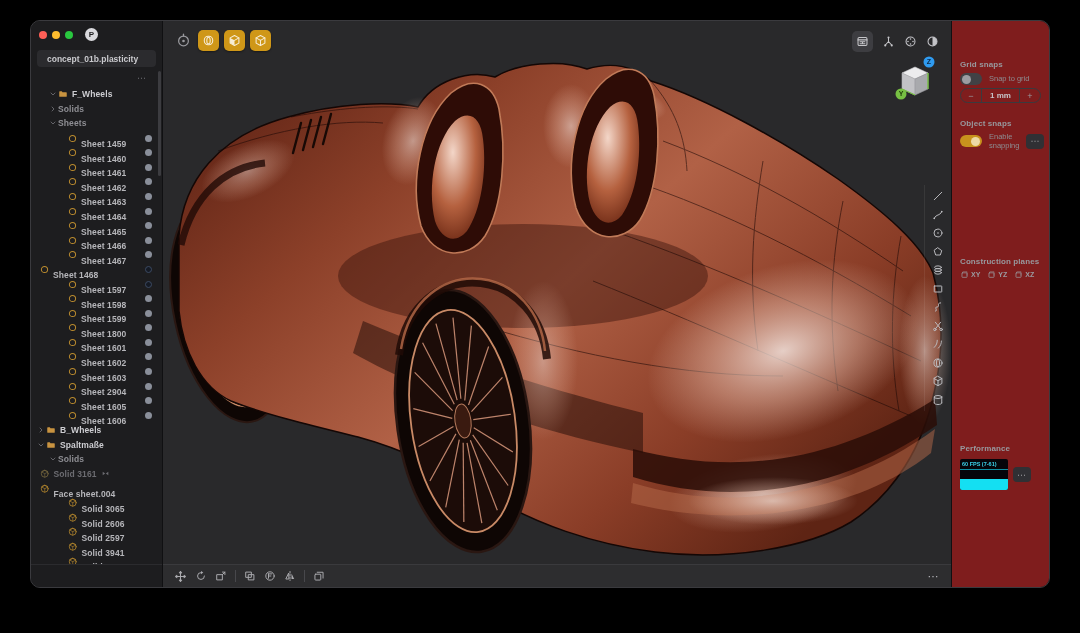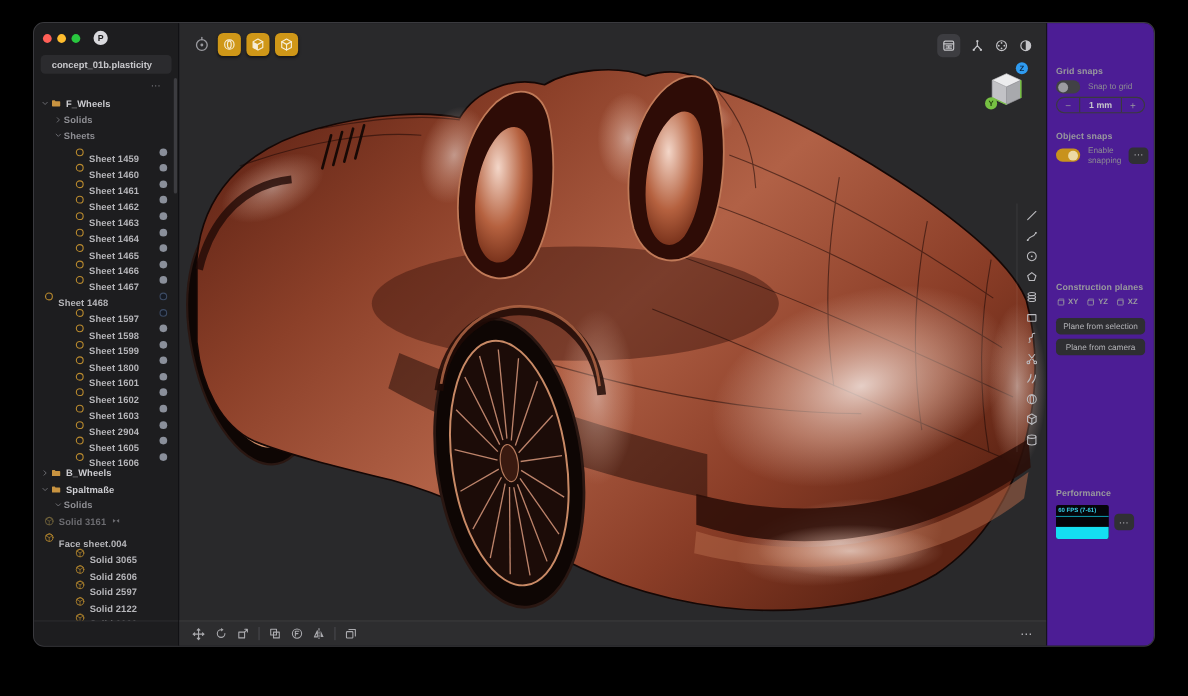--- a/index.html
+++ b/index.html
@@ -57,21 +57,21 @@
   .right-tools { position:absolute; right:0; top:164px; width:27px; padding:5px 0;
                  display:flex; flex-direction:column; align-items:center; gap:6.5px;
                  border-left:1px solid rgba(255,255,255,.07); z-index:5; color:#bcbcc0; }
   .vp-bottom { position:absolute; left:0; right:0; bottom:0; height:23px; background:#2d2d2f;
                border-top:1px solid #3a3a3d; display:flex; align-items:center; gap:8px;
                padding:0 11px; color:#ababaf; z-index:6; }
   .vpb-div { width:1px; height:12px; background:#48484c; }
   .vpb-more { margin-left:auto; color:#b8b8bc; font-size:11px; letter-spacing:1.5px; }
 
   
-  .rightpanel { width:98px; flex:0 0 98px; background:#4c1d95; border-left:1px solid #101012;
+  .rightpanel { width:98px; flex:0 0 98px; background:#7f1d1d; border-left:1px solid #101012;
                 position:relative; font-size:8px; }
   .rp-abs { position:absolute; left:8px; right:8px; }
   .rp-title { font-size:8px; font-weight:bold; color:#98989d; letter-spacing:.1px; }
   .rp-label { font-size:7.5px; color:#8d8d92; line-height:1.25; }
   .toggle { width:22px; height:12px; border-radius:6px; position:relative; flex:0 0 22px; }
   .toggle-off { background:#414145; }
   .toggle-on  { background:#c8921d; }
   .knob { position:absolute; top:1.5px; width:9px; height:9px; border-radius:50%; }
   .toggle-off .knob { left:2px;  background:#9c9ca1; }
   .toggle-on  .knob { right:2px; background:#ecd9a4; }
@@ -112,281 +112,281 @@
     </div>
     <div class="file-tab">
       <span class="tb-icon"></span>
       <span>concept_01b.plasticity</span>
     </div>
     <div class="tree-header">
       <span class="glyph">⋯</span>
       <span></span>
     </div>
     <div class="tree" id="tree">
+        <div class="trow" style="padding-left:18px">
+          <span class="chev">
+            <svg viewBox="0 0 16 16" width="8" height="8" fill="none" stroke="currentColor" stroke-width="1.3" stroke-linecap="round" stroke-linejoin="round">
+              <path d="M4 6 L8 10 L12 6"></path>
+            </svg>
+          </span>
+          <span class="ticon" style="color:#c89340">
+            <svg viewBox="0 0 16 16" width="10" height="10" fill="none" stroke="currentColor" stroke-width="1.3" stroke-linecap="round" stroke-linejoin="round">
+              <path fill="currentColor" stroke="none" d="M2 4.5 C2 3.9 2.4 3.5 3 3.5 L6 3.5 L7.2 5 L13 5 C13.6 5 14 5.4 14 6 L14 11.5 C14 12.1 13.6 12.5 13 12.5 L3 12.5 C2.4 12.5 2 12.1 2 11.5 Z"></path>
+            </svg>
+          </span>
+          <span class="tlabel lab-folder">F_Wheels</span>
+        </div>
+        <div class="trow" style="padding-left:18px">
+          <span class="chev">
+            <svg viewBox="0 0 16 16" width="8" height="8" fill="none" stroke="currentColor" stroke-width="1.3" stroke-linecap="round" stroke-linejoin="round">
+              <path d="M6 4 L10 8 L6 12"></path>
+            </svg>
+          </span>
+          <span class="tlabel lab-group">Solids</span>
+        </div>
+        <div class="trow" style="padding-left:18px">
+          <span class="chev">
+            <svg viewBox="0 0 16 16" width="8" height="8" fill="none" stroke="currentColor" stroke-width="1.3" stroke-linecap="round" stroke-linejoin="round">
+              <path d="M4 6 L8 10 L12 6"></path>
+            </svg>
+          </span>
+          <span class="tlabel lab-group">Sheets</span>
+        </div>
+        <div class="trow" style="padding-left:28px">
+          <span class="chev"></span>
+          <span class="ticon" style="color:#b98a2e">
+            <svg viewBox="0 0 16 16" width="9" height="9" fill="none" stroke="currentColor" stroke-width="1.3" stroke-linecap="round" stroke-linejoin="round">
+              <circle cx="8" cy="8" r="5.5" stroke-width="1.8"></circle>
+            </svg>
+          </span>
+          <span class="tlabel lab-item">Sheet 1459</span>
+          <span class="dot dot-filled"></span>
+        </div>
+        <div class="trow" style="padding-left:28px">
+          <span class="chev"></span>
+          <span class="ticon" style="color:#b98a2e">
+            <svg viewBox="0 0 16 16" width="9" height="9" fill="none" stroke="currentColor" stroke-width="1.3" stroke-linecap="round" stroke-linejoin="round">
+              <circle cx="8" cy="8" r="5.5" stroke-width="1.8"></circle>
+            </svg>
+          </span>
+          <span class="tlabel lab-item">Sheet 1460</span>
+          <span class="dot dot-filled"></span>
+        </div>
+        <div class="trow" style="padding-left:28px">
+          <span class="chev"></span>
+          <span class="ticon" style="color:#b98a2e">
+            <svg viewBox="0 0 16 16" width="9" height="9" fill="none" stroke="currentColor" stroke-width="1.3" stroke-linecap="round" stroke-linejoin="round">
+              <circle cx="8" cy="8" r="5.5" stroke-width="1.8"></circle>
+            </svg>
+          </span>
+          <span class="tlabel lab-item">Sheet 1461</span>
+          <span class="dot dot-filled"></span>
+        </div>
+        <div class="trow" style="padding-left:28px">
+          <span class="chev"></span>
+          <span class="ticon" style="color:#b98a2e">
+            <svg viewBox="0 0 16 16" width="9" height="9" fill="none" stroke="currentColor" stroke-width="1.3" stroke-linecap="round" stroke-linejoin="round">
+              <circle cx="8" cy="8" r="5.5" stroke-width="1.8"></circle>
+            </svg>
+          </span>
+          <span class="tlabel lab-item">Sheet 1462</span>
+          <span class="dot dot-filled"></span>
+        </div>
+        <div class="trow" style="padding-left:28px">
+          <span class="chev"></span>
+          <span class="ticon" style="color:#b98a2e">
+            <svg viewBox="0 0 16 16" width="9" height="9" fill="none" stroke="currentColor" stroke-width="1.3" stroke-linecap="round" stroke-linejoin="round">
+              <circle cx="8" cy="8" r="5.5" stroke-width="1.8"></circle>
+            </svg>
+          </span>
+          <span class="tlabel lab-item">Sheet 1463</span>
+          <span class="dot dot-filled"></span>
+        </div>
+        <div class="trow" style="padding-left:28px">
+          <span class="chev"></span>
+          <span class="ticon" style="color:#b98a2e">
+            <svg viewBox="0 0 16 16" width="9" height="9" fill="none" stroke="currentColor" stroke-width="1.3" stroke-linecap="round" stroke-linejoin="round">
+              <circle cx="8" cy="8" r="5.5" stroke-width="1.8"></circle>
+            </svg>
+          </span>
+          <span class="tlabel lab-item">Sheet 1464</span>
+          <span class="dot dot-filled"></span>
+        </div>
+        <div class="trow" style="padding-left:28px">
+          <span class="chev"></span>
+          <span class="ticon" style="color:#b98a2e">
+            <svg viewBox="0 0 16 16" width="9" height="9" fill="none" stroke="currentColor" stroke-width="1.3" stroke-linecap="round" stroke-linejoin="round">
+              <circle cx="8" cy="8" r="5.5" stroke-width="1.8"></circle>
+            </svg>
+          </span>
+          <span class="tlabel lab-item">Sheet 1465</span>
+          <span class="dot dot-filled"></span>
+        </div>
+        <div class="trow" style="padding-left:28px">
+          <span class="chev"></span>
+          <span class="ticon" style="color:#b98a2e">
+            <svg viewBox="0 0 16 16" width="9" height="9" fill="none" stroke="currentColor" stroke-width="1.3" stroke-linecap="round" stroke-linejoin="round">
+              <circle cx="8" cy="8" r="5.5" stroke-width="1.8"></circle>
+            </svg>
+          </span>
+          <span class="tlabel lab-item">Sheet 1466</span>
+          <span class="dot dot-filled"></span>
+        </div>
+        <div class="trow" style="padding-left:28px">
+          <span class="chev"></span>
+          <span class="ticon" style="color:#b98a2e">
+            <svg viewBox="0 0 16 16" width="9" height="9" fill="none" stroke="currentColor" stroke-width="1.3" stroke-linecap="round" stroke-linejoin="round">
+              <circle cx="8" cy="8" r="5.5" stroke-width="1.8"></circle>
+            </svg>
+          </span>
+          <span class="tlabel lab-item">Sheet 1467</span>
+          <span class="dot dot-filled"></span>
+        </div>
+        <div class="trow" style="">
+          <span class="chev"></span>
+          <span class="ticon" style="color:#b98a2e">
+            <svg viewBox="0 0 16 16" width="9" height="9" fill="none" stroke="currentColor" stroke-width="1.3" stroke-linecap="round" stroke-linejoin="round">
+              <circle cx="8" cy="8" r="5.5" stroke-width="1.8"></circle>
+            </svg>
+          </span>
+          <span class="tlabel lab-item">Sheet 1468</span>
+          <span class="dot dot-hollow"></span>
+        </div>
+        <div class="trow" style="padding-left:28px">
+          <span class="chev"></span>
+          <span class="ticon" style="color:#b98a2e">
+            <svg viewBox="0 0 16 16" width="9" height="9" fill="none" stroke="currentColor" stroke-width="1.3" stroke-linecap="round" stroke-linejoin="round">
+              <circle cx="8" cy="8" r="5.5" stroke-width="1.8"></circle>
+            </svg>
+          </span>
+          <span class="tlabel lab-item">Sheet 1597</span>
+          <span class="dot dot-hollow"></span>
+        </div>
+        <div class="trow" style="padding-left:28px">
+          <span class="chev"></span>
+          <span class="ticon" style="color:#b98a2e">
+            <svg viewBox="0 0 16 16" width="9" height="9" fill="none" stroke="currentColor" stroke-width="1.3" stroke-linecap="round" stroke-linejoin="round">
+              <circle cx="8" cy="8" r="5.5" stroke-width="1.8"></circle>
+            </svg>
+          </span>
+          <span class="tlabel lab-item">Sheet 1598</span>
+          <span class="dot dot-filled"></span>
+        </div>
+        <div class="trow" style="padding-left:28px">
+          <span class="chev"></span>
+          <span class="ticon" style="color:#b98a2e">
+            <svg viewBox="0 0 16 16" width="9" height="9" fill="none" stroke="currentColor" stroke-width="1.3" stroke-linecap="round" stroke-linejoin="round">
+              <circle cx="8" cy="8" r="5.5" stroke-width="1.8"></circle>
+            </svg>
+          </span>
+          <span class="tlabel lab-item">Sheet 1599</span>
+          <span class="dot dot-filled"></span>
+        </div>
+        <div class="trow" style="padding-left:28px">
+          <span class="chev"></span>
+          <span class="ticon" style="color:#b98a2e">
+            <svg viewBox="0 0 16 16" width="9" height="9" fill="none" stroke="currentColor" stroke-width="1.3" stroke-linecap="round" stroke-linejoin="round">
+              <circle cx="8" cy="8" r="5.5" stroke-width="1.8"></circle>
+            </svg>
+          </span>
+          <span class="tlabel lab-item">Sheet 1800</span>
+          <span class="dot dot-filled"></span>
+        </div>
+        <div class="trow" style="padding-left:28px">
+          <span class="chev"></span>
+          <span class="ticon" style="color:#b98a2e">
+            <svg viewBox="0 0 16 16" width="9" height="9" fill="none" stroke="currentColor" stroke-width="1.3" stroke-linecap="round" stroke-linejoin="round">
+              <circle cx="8" cy="8" r="5.5" stroke-width="1.8"></circle>
+            </svg>
+          </span>
+          <span class="tlabel lab-item">Sheet 1601</span>
+          <span class="dot dot-filled"></span>
+        </div>
+        <div class="trow" style="padding-left:28px">
+          <span class="chev"></span>
+          <span class="ticon" style="color:#b98a2e">
+            <svg viewBox="0 0 16 16" width="9" height="9" fill="none" stroke="currentColor" stroke-width="1.3" stroke-linecap="round" stroke-linejoin="round">
+              <circle cx="8" cy="8" r="5.5" stroke-width="1.8"></circle>
+            </svg>
+          </span>
+          <span class="tlabel lab-item">Sheet 1602</span>
+          <span class="dot dot-filled"></span>
+        </div>
+        <div class="trow" style="padding-left:28px">
+          <span class="chev"></span>
+          <span class="ticon" style="color:#b98a2e">
+            <svg viewBox="0 0 16 16" width="9" height="9" fill="none" stroke="currentColor" stroke-width="1.3" stroke-linecap="round" stroke-linejoin="round">
+              <circle cx="8" cy="8" r="5.5" stroke-width="1.8"></circle>
+            </svg>
+          </span>
+          <span class="tlabel lab-item">Sheet 1603</span>
+          <span class="dot dot-filled"></span>
+        </div>
+        <div class="trow" style="padding-left:28px">
+          <span class="chev"></span>
+          <span class="ticon" style="color:#b98a2e">
+            <svg viewBox="0 0 16 16" width="9" height="9" fill="none" stroke="currentColor" stroke-width="1.3" stroke-linecap="round" stroke-linejoin="round">
+              <circle cx="8" cy="8" r="5.5" stroke-width="1.8"></circle>
+            </svg>
+          </span>
+          <span class="tlabel lab-item">Sheet 2904</span>
+          <span class="dot dot-filled"></span>
+        </div>
+        <div class="trow" style="padding-left:28px">
+          <span class="chev"></span>
+          <span class="ticon" style="color:#b98a2e">
+            <svg viewBox="0 0 16 16" width="9" height="9" fill="none" stroke="currentColor" stroke-width="1.3" stroke-linecap="round" stroke-linejoin="round">
+              <circle cx="8" cy="8" r="5.5" stroke-width="1.8"></circle>
+            </svg>
+          </span>
+          <span class="tlabel lab-item">Sheet 1605</span>
+          <span class="dot dot-filled"></span>
+        </div>
+        <div class="trow" style="padding-left:28px">
+          <span class="chev"></span>
+          <span class="ticon" style="color:#b98a2e">
+            <svg viewBox="0 0 16 16" width="9" height="9" fill="none" stroke="currentColor" stroke-width="1.3" stroke-linecap="round" stroke-linejoin="round">
+              <circle cx="8" cy="8" r="5.5" stroke-width="1.8"></circle>
+            </svg>
+          </span>
+          <span class="tlabel lab-item">Sheet 1606</span>
+          <span class="dot dot-filled"></span>
+        </div>
+        <div class="trow" style="padding-left:6px">
+          <span class="chev">
+            <svg viewBox="0 0 16 16" width="8" height="8" fill="none" stroke="currentColor" stroke-width="1.3" stroke-linecap="round" stroke-linejoin="round">
+              <path d="M6 4 L10 8 L6 12"></path>
+            </svg>
+          </span>
+          <span class="ticon" style="color:#c89340">
+            <svg viewBox="0 0 16 16" width="10" height="10" fill="none" stroke="currentColor" stroke-width="1.3" stroke-linecap="round" stroke-linejoin="round">
+              <path fill="currentColor" stroke="none" d="M2 4.5 C2 3.9 2.4 3.5 3 3.5 L6 3.5 L7.2 5 L13 5 C13.6 5 14 5.4 14 6 L14 11.5 C14 12.1 13.6 12.5 13 12.5 L3 12.5 C2.4 12.5 2 12.1 2 11.5 Z"></path>
+            </svg>
+          </span>
+          <span class="tlabel lab-folder">B_Wheels</span>
+        </div>
         <div class="trow" style="padding-left:6px">
           <span class="chev">
             <svg viewBox="0 0 16 16" width="8" height="8" fill="none" stroke="currentColor" stroke-width="1.3" stroke-linecap="round" stroke-linejoin="round">
               <path d="M4 6 L8 10 L12 6"></path>
             </svg>
           </span>
           <span class="ticon" style="color:#c89340">
             <svg viewBox="0 0 16 16" width="10" height="10" fill="none" stroke="currentColor" stroke-width="1.3" stroke-linecap="round" stroke-linejoin="round">
               <path fill="currentColor" stroke="none" d="M2 4.5 C2 3.9 2.4 3.5 3 3.5 L6 3.5 L7.2 5 L13 5 C13.6 5 14 5.4 14 6 L14 11.5 C14 12.1 13.6 12.5 13 12.5 L3 12.5 C2.4 12.5 2 12.1 2 11.5 Z"></path>
             </svg>
           </span>
-          <span class="tlabel lab-folder">F_Wheels</span>
-        </div>
-        <div class="trow" style="padding-left:18px">
-          <span class="chev">
-            <svg viewBox="0 0 16 16" width="8" height="8" fill="none" stroke="currentColor" stroke-width="1.3" stroke-linecap="round" stroke-linejoin="round">
-              <path d="M6 4 L10 8 L6 12"></path>
-            </svg>
-          </span>
-          <span class="tlabel lab-group">Solids</span>
+          <span class="tlabel lab-folder">Spaltmaße</span>
         </div>
         <div class="trow" style="padding-left:18px">
           <span class="chev">
             <svg viewBox="0 0 16 16" width="8" height="8" fill="none" stroke="currentColor" stroke-width="1.3" stroke-linecap="round" stroke-linejoin="round">
               <path d="M4 6 L8 10 L12 6"></path>
             </svg>
           </span>
-          <span class="tlabel lab-group">Sheets</span>
-        </div>
-        <div class="trow" style="padding-left:28px">
-          <span class="chev"></span>
-          <span class="ticon" style="color:#b98a2e">
-            <svg viewBox="0 0 16 16" width="9" height="9" fill="none" stroke="currentColor" stroke-width="1.3" stroke-linecap="round" stroke-linejoin="round">
-              <circle cx="8" cy="8" r="5.5" stroke-width="1.8"></circle>
-            </svg>
-          </span>
-          <span class="tlabel lab-item">Sheet 1459</span>
-          <span class="dot dot-filled"></span>
-        </div>
-        <div class="trow" style="padding-left:28px">
-          <span class="chev"></span>
-          <span class="ticon" style="color:#b98a2e">
-            <svg viewBox="0 0 16 16" width="9" height="9" fill="none" stroke="currentColor" stroke-width="1.3" stroke-linecap="round" stroke-linejoin="round">
-              <circle cx="8" cy="8" r="5.5" stroke-width="1.8"></circle>
-            </svg>
-          </span>
-          <span class="tlabel lab-item">Sheet 1460</span>
-          <span class="dot dot-filled"></span>
-        </div>
-        <div class="trow" style="padding-left:28px">
-          <span class="chev"></span>
-          <span class="ticon" style="color:#b98a2e">
-            <svg viewBox="0 0 16 16" width="9" height="9" fill="none" stroke="currentColor" stroke-width="1.3" stroke-linecap="round" stroke-linejoin="round">
-              <circle cx="8" cy="8" r="5.5" stroke-width="1.8"></circle>
-            </svg>
-          </span>
-          <span class="tlabel lab-item">Sheet 1461</span>
-          <span class="dot dot-filled"></span>
-        </div>
-        <div class="trow" style="padding-left:28px">
-          <span class="chev"></span>
-          <span class="ticon" style="color:#b98a2e">
-            <svg viewBox="0 0 16 16" width="9" height="9" fill="none" stroke="currentColor" stroke-width="1.3" stroke-linecap="round" stroke-linejoin="round">
-              <circle cx="8" cy="8" r="5.5" stroke-width="1.8"></circle>
-            </svg>
-          </span>
-          <span class="tlabel lab-item">Sheet 1462</span>
-          <span class="dot dot-filled"></span>
-        </div>
-        <div class="trow" style="padding-left:28px">
-          <span class="chev"></span>
-          <span class="ticon" style="color:#b98a2e">
-            <svg viewBox="0 0 16 16" width="9" height="9" fill="none" stroke="currentColor" stroke-width="1.3" stroke-linecap="round" stroke-linejoin="round">
-              <circle cx="8" cy="8" r="5.5" stroke-width="1.8"></circle>
-            </svg>
-          </span>
-          <span class="tlabel lab-item">Sheet 1463</span>
-          <span class="dot dot-filled"></span>
-        </div>
-        <div class="trow" style="padding-left:28px">
-          <span class="chev"></span>
-          <span class="ticon" style="color:#b98a2e">
-            <svg viewBox="0 0 16 16" width="9" height="9" fill="none" stroke="currentColor" stroke-width="1.3" stroke-linecap="round" stroke-linejoin="round">
-              <circle cx="8" cy="8" r="5.5" stroke-width="1.8"></circle>
-            </svg>
-          </span>
-          <span class="tlabel lab-item">Sheet 1464</span>
-          <span class="dot dot-filled"></span>
-        </div>
-        <div class="trow" style="padding-left:28px">
-          <span class="chev"></span>
-          <span class="ticon" style="color:#b98a2e">
-            <svg viewBox="0 0 16 16" width="9" height="9" fill="none" stroke="currentColor" stroke-width="1.3" stroke-linecap="round" stroke-linejoin="round">
-              <circle cx="8" cy="8" r="5.5" stroke-width="1.8"></circle>
-            </svg>
-          </span>
-          <span class="tlabel lab-item">Sheet 1465</span>
-          <span class="dot dot-filled"></span>
-        </div>
-        <div class="trow" style="padding-left:28px">
-          <span class="chev"></span>
-          <span class="ticon" style="color:#b98a2e">
-            <svg viewBox="0 0 16 16" width="9" height="9" fill="none" stroke="currentColor" stroke-width="1.3" stroke-linecap="round" stroke-linejoin="round">
-              <circle cx="8" cy="8" r="5.5" stroke-width="1.8"></circle>
-            </svg>
-          </span>
-          <span class="tlabel lab-item">Sheet 1466</span>
-          <span class="dot dot-filled"></span>
-        </div>
-        <div class="trow" style="padding-left:28px">
-          <span class="chev"></span>
-          <span class="ticon" style="color:#b98a2e">
-            <svg viewBox="0 0 16 16" width="9" height="9" fill="none" stroke="currentColor" stroke-width="1.3" stroke-linecap="round" stroke-linejoin="round">
-              <circle cx="8" cy="8" r="5.5" stroke-width="1.8"></circle>
-            </svg>
-          </span>
-          <span class="tlabel lab-item">Sheet 1467</span>
-          <span class="dot dot-filled"></span>
-        </div>
-        <div class="trow" style="">
-          <span class="chev"></span>
-          <span class="ticon" style="color:#b98a2e">
-            <svg viewBox="0 0 16 16" width="9" height="9" fill="none" stroke="currentColor" stroke-width="1.3" stroke-linecap="round" stroke-linejoin="round">
-              <circle cx="8" cy="8" r="5.5" stroke-width="1.8"></circle>
-            </svg>
-          </span>
-          <span class="tlabel lab-item">Sheet 1468</span>
-          <span class="dot dot-hollow"></span>
-        </div>
-        <div class="trow" style="padding-left:28px">
-          <span class="chev"></span>
-          <span class="ticon" style="color:#b98a2e">
-            <svg viewBox="0 0 16 16" width="9" height="9" fill="none" stroke="currentColor" stroke-width="1.3" stroke-linecap="round" stroke-linejoin="round">
-              <circle cx="8" cy="8" r="5.5" stroke-width="1.8"></circle>
-            </svg>
-          </span>
-          <span class="tlabel lab-item">Sheet 1597</span>
-          <span class="dot dot-hollow"></span>
-        </div>
-        <div class="trow" style="padding-left:28px">
-          <span class="chev"></span>
-          <span class="ticon" style="color:#b98a2e">
-            <svg viewBox="0 0 16 16" width="9" height="9" fill="none" stroke="currentColor" stroke-width="1.3" stroke-linecap="round" stroke-linejoin="round">
-              <circle cx="8" cy="8" r="5.5" stroke-width="1.8"></circle>
-            </svg>
-          </span>
-          <span class="tlabel lab-item">Sheet 1598</span>
-          <span class="dot dot-filled"></span>
-        </div>
-        <div class="trow" style="padding-left:28px">
-          <span class="chev"></span>
-          <span class="ticon" style="color:#b98a2e">
-            <svg viewBox="0 0 16 16" width="9" height="9" fill="none" stroke="currentColor" stroke-width="1.3" stroke-linecap="round" stroke-linejoin="round">
-              <circle cx="8" cy="8" r="5.5" stroke-width="1.8"></circle>
-            </svg>
-          </span>
-          <span class="tlabel lab-item">Sheet 1599</span>
-          <span class="dot dot-filled"></span>
-        </div>
-        <div class="trow" style="padding-left:28px">
-          <span class="chev"></span>
-          <span class="ticon" style="color:#b98a2e">
-            <svg viewBox="0 0 16 16" width="9" height="9" fill="none" stroke="currentColor" stroke-width="1.3" stroke-linecap="round" stroke-linejoin="round">
-              <circle cx="8" cy="8" r="5.5" stroke-width="1.8"></circle>
-            </svg>
-          </span>
-          <span class="tlabel lab-item">Sheet 1800</span>
-          <span class="dot dot-filled"></span>
-        </div>
-        <div class="trow" style="padding-left:28px">
-          <span class="chev"></span>
-          <span class="ticon" style="color:#b98a2e">
-            <svg viewBox="0 0 16 16" width="9" height="9" fill="none" stroke="currentColor" stroke-width="1.3" stroke-linecap="round" stroke-linejoin="round">
-              <circle cx="8" cy="8" r="5.5" stroke-width="1.8"></circle>
-            </svg>
-          </span>
-          <span class="tlabel lab-item">Sheet 1601</span>
-          <span class="dot dot-filled"></span>
-        </div>
-        <div class="trow" style="padding-left:28px">
-          <span class="chev"></span>
-          <span class="ticon" style="color:#b98a2e">
-            <svg viewBox="0 0 16 16" width="9" height="9" fill="none" stroke="currentColor" stroke-width="1.3" stroke-linecap="round" stroke-linejoin="round">
-              <circle cx="8" cy="8" r="5.5" stroke-width="1.8"></circle>
-            </svg>
-          </span>
-          <span class="tlabel lab-item">Sheet 1602</span>
-          <span class="dot dot-filled"></span>
-        </div>
-        <div class="trow" style="padding-left:28px">
-          <span class="chev"></span>
-          <span class="ticon" style="color:#b98a2e">
-            <svg viewBox="0 0 16 16" width="9" height="9" fill="none" stroke="currentColor" stroke-width="1.3" stroke-linecap="round" stroke-linejoin="round">
-              <circle cx="8" cy="8" r="5.5" stroke-width="1.8"></circle>
-            </svg>
-          </span>
-          <span class="tlabel lab-item">Sheet 1603</span>
-          <span class="dot dot-filled"></span>
-        </div>
-        <div class="trow" style="padding-left:28px">
-          <span class="chev"></span>
-          <span class="ticon" style="color:#b98a2e">
-            <svg viewBox="0 0 16 16" width="9" height="9" fill="none" stroke="currentColor" stroke-width="1.3" stroke-linecap="round" stroke-linejoin="round">
-              <circle cx="8" cy="8" r="5.5" stroke-width="1.8"></circle>
-            </svg>
-          </span>
-          <span class="tlabel lab-item">Sheet 2904</span>
-          <span class="dot dot-filled"></span>
-        </div>
-        <div class="trow" style="padding-left:28px">
-          <span class="chev"></span>
-          <span class="ticon" style="color:#b98a2e">
-            <svg viewBox="0 0 16 16" width="9" height="9" fill="none" stroke="currentColor" stroke-width="1.3" stroke-linecap="round" stroke-linejoin="round">
-              <circle cx="8" cy="8" r="5.5" stroke-width="1.8"></circle>
-            </svg>
-          </span>
-          <span class="tlabel lab-item">Sheet 1605</span>
-          <span class="dot dot-filled"></span>
-        </div>
-        <div class="trow" style="padding-left:28px">
-          <span class="chev"></span>
-          <span class="ticon" style="color:#b98a2e">
-            <svg viewBox="0 0 16 16" width="9" height="9" fill="none" stroke="currentColor" stroke-width="1.3" stroke-linecap="round" stroke-linejoin="round">
-              <circle cx="8" cy="8" r="5.5" stroke-width="1.8"></circle>
-            </svg>
-          </span>
-          <span class="tlabel lab-item">Sheet 1606</span>
-          <span class="dot dot-filled"></span>
-        </div>
-        <div class="trow" style="padding-left:6px">
-          <span class="chev">
-            <svg viewBox="0 0 16 16" width="8" height="8" fill="none" stroke="currentColor" stroke-width="1.3" stroke-linecap="round" stroke-linejoin="round">
-              <path d="M6 4 L10 8 L6 12"></path>
-            </svg>
-          </span>
-          <span class="ticon" style="color:#c89340">
-            <svg viewBox="0 0 16 16" width="10" height="10" fill="none" stroke="currentColor" stroke-width="1.3" stroke-linecap="round" stroke-linejoin="round">
-              <path fill="currentColor" stroke="none" d="M2 4.5 C2 3.9 2.4 3.5 3 3.5 L6 3.5 L7.2 5 L13 5 C13.6 5 14 5.4 14 6 L14 11.5 C14 12.1 13.6 12.5 13 12.5 L3 12.5 C2.4 12.5 2 12.1 2 11.5 Z"></path>
-            </svg>
-          </span>
-          <span class="tlabel lab-folder">B_Wheels</span>
-        </div>
-        <div class="trow" style="padding-left:6px">
-          <span class="chev">
-            <svg viewBox="0 0 16 16" width="8" height="8" fill="none" stroke="currentColor" stroke-width="1.3" stroke-linecap="round" stroke-linejoin="round">
-              <path d="M4 6 L8 10 L12 6"></path>
-            </svg>
-          </span>
-          <span class="ticon" style="color:#c89340">
-            <svg viewBox="0 0 16 16" width="10" height="10" fill="none" stroke="currentColor" stroke-width="1.3" stroke-linecap="round" stroke-linejoin="round">
-              <path fill="currentColor" stroke="none" d="M2 4.5 C2 3.9 2.4 3.5 3 3.5 L6 3.5 L7.2 5 L13 5 C13.6 5 14 5.4 14 6 L14 11.5 C14 12.1 13.6 12.5 13 12.5 L3 12.5 C2.4 12.5 2 12.1 2 11.5 Z"></path>
-            </svg>
-          </span>
-          <span class="tlabel lab-folder">Spaltmaße</span>
-        </div>
-        <div class="trow" style="padding-left:18px">
-          <span class="chev">
-            <svg viewBox="0 0 16 16" width="8" height="8" fill="none" stroke="currentColor" stroke-width="1.3" stroke-linecap="round" stroke-linejoin="round">
-              <path d="M4 6 L8 10 L12 6"></path>
-            </svg>
-          </span>
           <span class="tlabel lab-group">Solids</span>
         </div>
         <div class="trow" style="">
           <span class="chev"></span>
           <span class="ticon" style="color:#7a6a3e">
             <svg viewBox="0 0 16 16" width="9.5" height="9.5" fill="none" stroke="currentColor" stroke-width="1.3" stroke-linecap="round" stroke-linejoin="round">
               <circle cx="8" cy="8" r="5.8"></circle>
               <path stroke-width="1" d="M8 2.2 L12.9 5.1 M8 2.2 L3.1 5.1 M8 8 L8 13.8 M3.1 5.1 L8 8 L12.9 5.1"></path>
             </svg>
           </span>
@@ -438,21 +438,21 @@
           <span class="tlabel lab-item">Solid 2597</span>
         </div>
         <div class="trow" style="padding-left:28px">
           <span class="chev"></span>
           <span class="ticon" style="color:#b98a2e">
             <svg viewBox="0 0 16 16" width="9.5" height="9.5" fill="none" stroke="currentColor" stroke-width="1.3" stroke-linecap="round" stroke-linejoin="round">
               <circle cx="8" cy="8" r="5.8"></circle>
               <path stroke-width="1" d="M8 2.2 L12.9 5.1 M8 2.2 L3.1 5.1 M8 8 L8 13.8 M3.1 5.1 L8 8 L12.9 5.1"></path>
             </svg>
           </span>
-          <span class="tlabel lab-item">Solid 2122</span>
+          <span class="tlabel lab-item">Solid 3941</span>
         </div>
         <div class="trow" style="padding-left:28px">
           <span class="chev"></span>
           <span class="ticon" style="color:#b98a2e">
             <svg viewBox="0 0 16 16" width="9.5" height="9.5" fill="none" stroke="currentColor" stroke-width="1.3" stroke-linecap="round" stroke-linejoin="round">
               <circle cx="8" cy="8" r="5.8"></circle>
               <path stroke-width="1" d="M8 2.2 L12.9 5.1 M8 2.2 L3.1 5.1 M8 8 L8 13.8 M3.1 5.1 L8 8 L12.9 5.1"></path>
             </svg>
           </span>
           <span class="tlabel lab-item">Solid 2282</span>
@@ -889,24 +889,20 @@
         <span class="plane-item">
           <span style="display:flex">
             <svg viewBox="0 0 16 16" width="9" height="9" fill="none" stroke="currentColor" stroke-width="1.3" stroke-linecap="round" stroke-linejoin="round">
               <rect x="3.5" y="5" width="9" height="8" rx="0.8"></rect>
               <path opacity="0.65" d="M5.5 3 L12.5 3 L12.5 9.5"></path>
             </svg>
           </span>
           <span>XZ</span>
         </span>
       </div>
-    <div class="rp-abs" style="top:268px">
-      <div class="rp-btn">Plane from selection</div>
-      <div class="rp-btn">Plane from camera</div>
-    </div>
     <div class="rp-abs rp-title" style="top:423px">Performance</div>
     <div class="rp-abs perf-widget" style="top:438px">
       <div class="fps-graph">
         <span class="fps-text">60 FPS (7-61)</span>
         <span class="fps-line"></span>
         <span class="fps-bar"></span>
       </div>
       <span class="more-btn">⋯</span>
     </div>
   </div>

